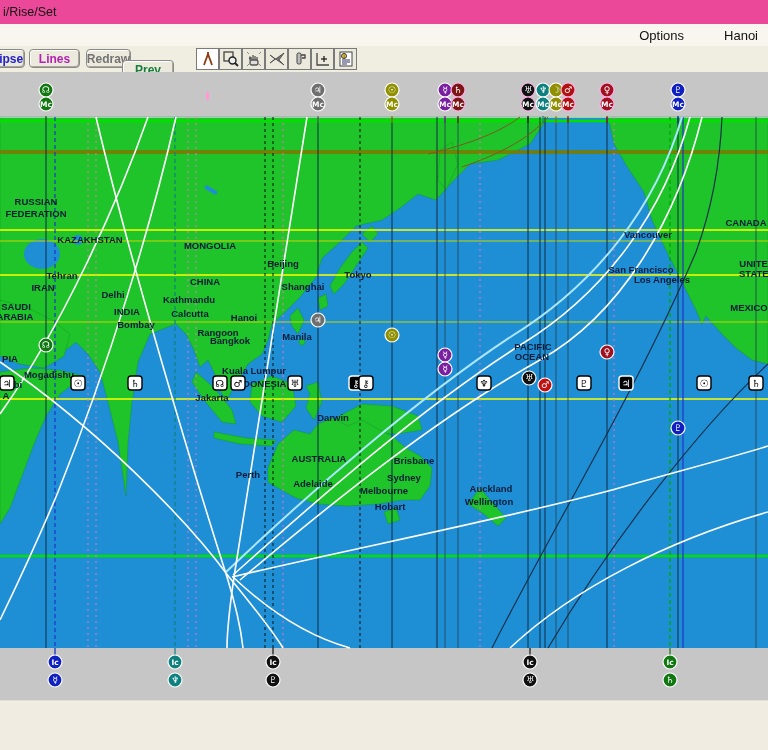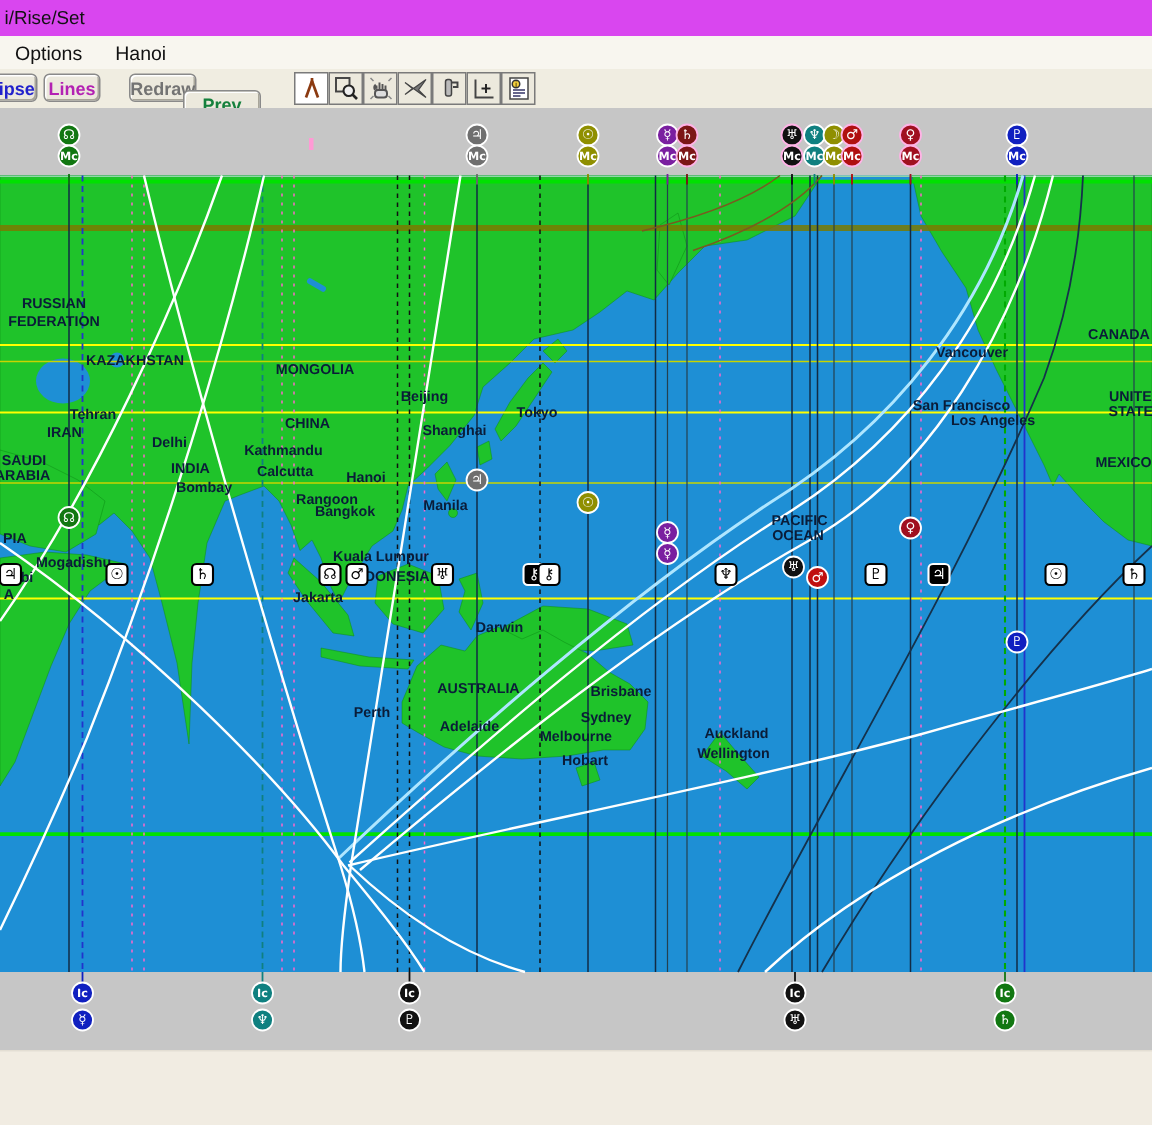--- a/index.html
+++ b/index.html
@@ -1,21 +1,21 @@
 <!DOCTYPE html>
 <html><head>
 <meta charset="utf-8">
 <style>
   html,body{margin:0;padding:0;}
   body{width:768px;height:750px;position:relative;overflow:hidden;
        font-family:"Liberation Sans",sans-serif;background:#c3c3c3;}
-  .titlebar{position:absolute;left:0;top:0;width:768px;height:24px;background:#d946ef;
+  .titlebar{position:absolute;left:0;top:0;width:768px;height:24px;background:#ec4899;
     font-size:12.5px;color:#111;display:flex;align-items:center;padding-left:3px;box-sizing:border-box;}
   .menubar{position:absolute;left:0;top:24px;width:768px;height:22px;background:#f8f6ef;
-    display:flex;align-items:center;gap:2px;font-size:13px;color:#111;}
+    display:flex;align-items:center;gap:20px;font-size:13px;color:#111;justify-content:flex-end;}
   .menu-item{padding:2px 10px;cursor:default;}
   .toolbar{position:absolute;left:0;top:46px;width:768px;height:26px;background:#f0ede1;
     display:flex;align-items:center;}
   .tbtn{position:absolute;top:3px;height:19px;border:1px solid #8a8a8a;border-radius:4px;
     background:#ece9dd;box-shadow:inset 1px 1px 0 #fff, inset -1px -1px 0 #a9a69a;
     font-size:12px;font-weight:bold;display:flex;align-items:center;justify-content:center;box-sizing:border-box;}
   .tool-cell{position:absolute;top:2px;width:23px;height:22px;border:1px solid #7a7a7a;
     background:#ece9dd;box-sizing:border-box;display:flex;align-items:center;justify-content:center;}
   .tool-cell.active{background:#fff;}
   .chart{position:absolute;left:0;top:72px;width:768px;height:628px;}
@@ -96,21 +96,21 @@
           <text x="7" y="7.8" font-size="5" text-anchor="middle" fill="#000">i</text>
           <g stroke="#336" stroke-width="1">
             <line x1="5" y1="10" x2="13" y2="10"></line>
             <line x1="5" y1="12" x2="13" y2="12"></line>
             <line x1="5" y1="14" x2="10" y2="14"></line>
           </g>
         </svg>
       </div>
     </div>
 <div class="tbtn" style="left: -6px; width: 31px; color: rgb(34, 34, 204);">lipse</div>
-    <div class="tbtn" style="left: 29px; width: 38px; color: rgb(179, 34, 179);">Lines</div>
+    <div class="tbtn" style="left: 29px; width: 51px; color: rgb(179, 34, 179);">Lines</div>
     <div class="tbtn" style="left: 86px; width: 45px; color: #737373;">Redraw</div>
     <div class="tbtn" style="left: 122px; width: 52px; color: #15803d; margin-top: 11px;">Prev</div>
   </div>
 
 <div class="chart">
   <svg id="mapsvg" width="768" height="628" viewBox="0 0 768 628">
 
     <rect x="0" y="0" width="768" height="45" fill="#c6c6c6"></rect>
     <rect x="0" y="576" width="768" height="52" fill="#c6c6c6"></rect>
 

